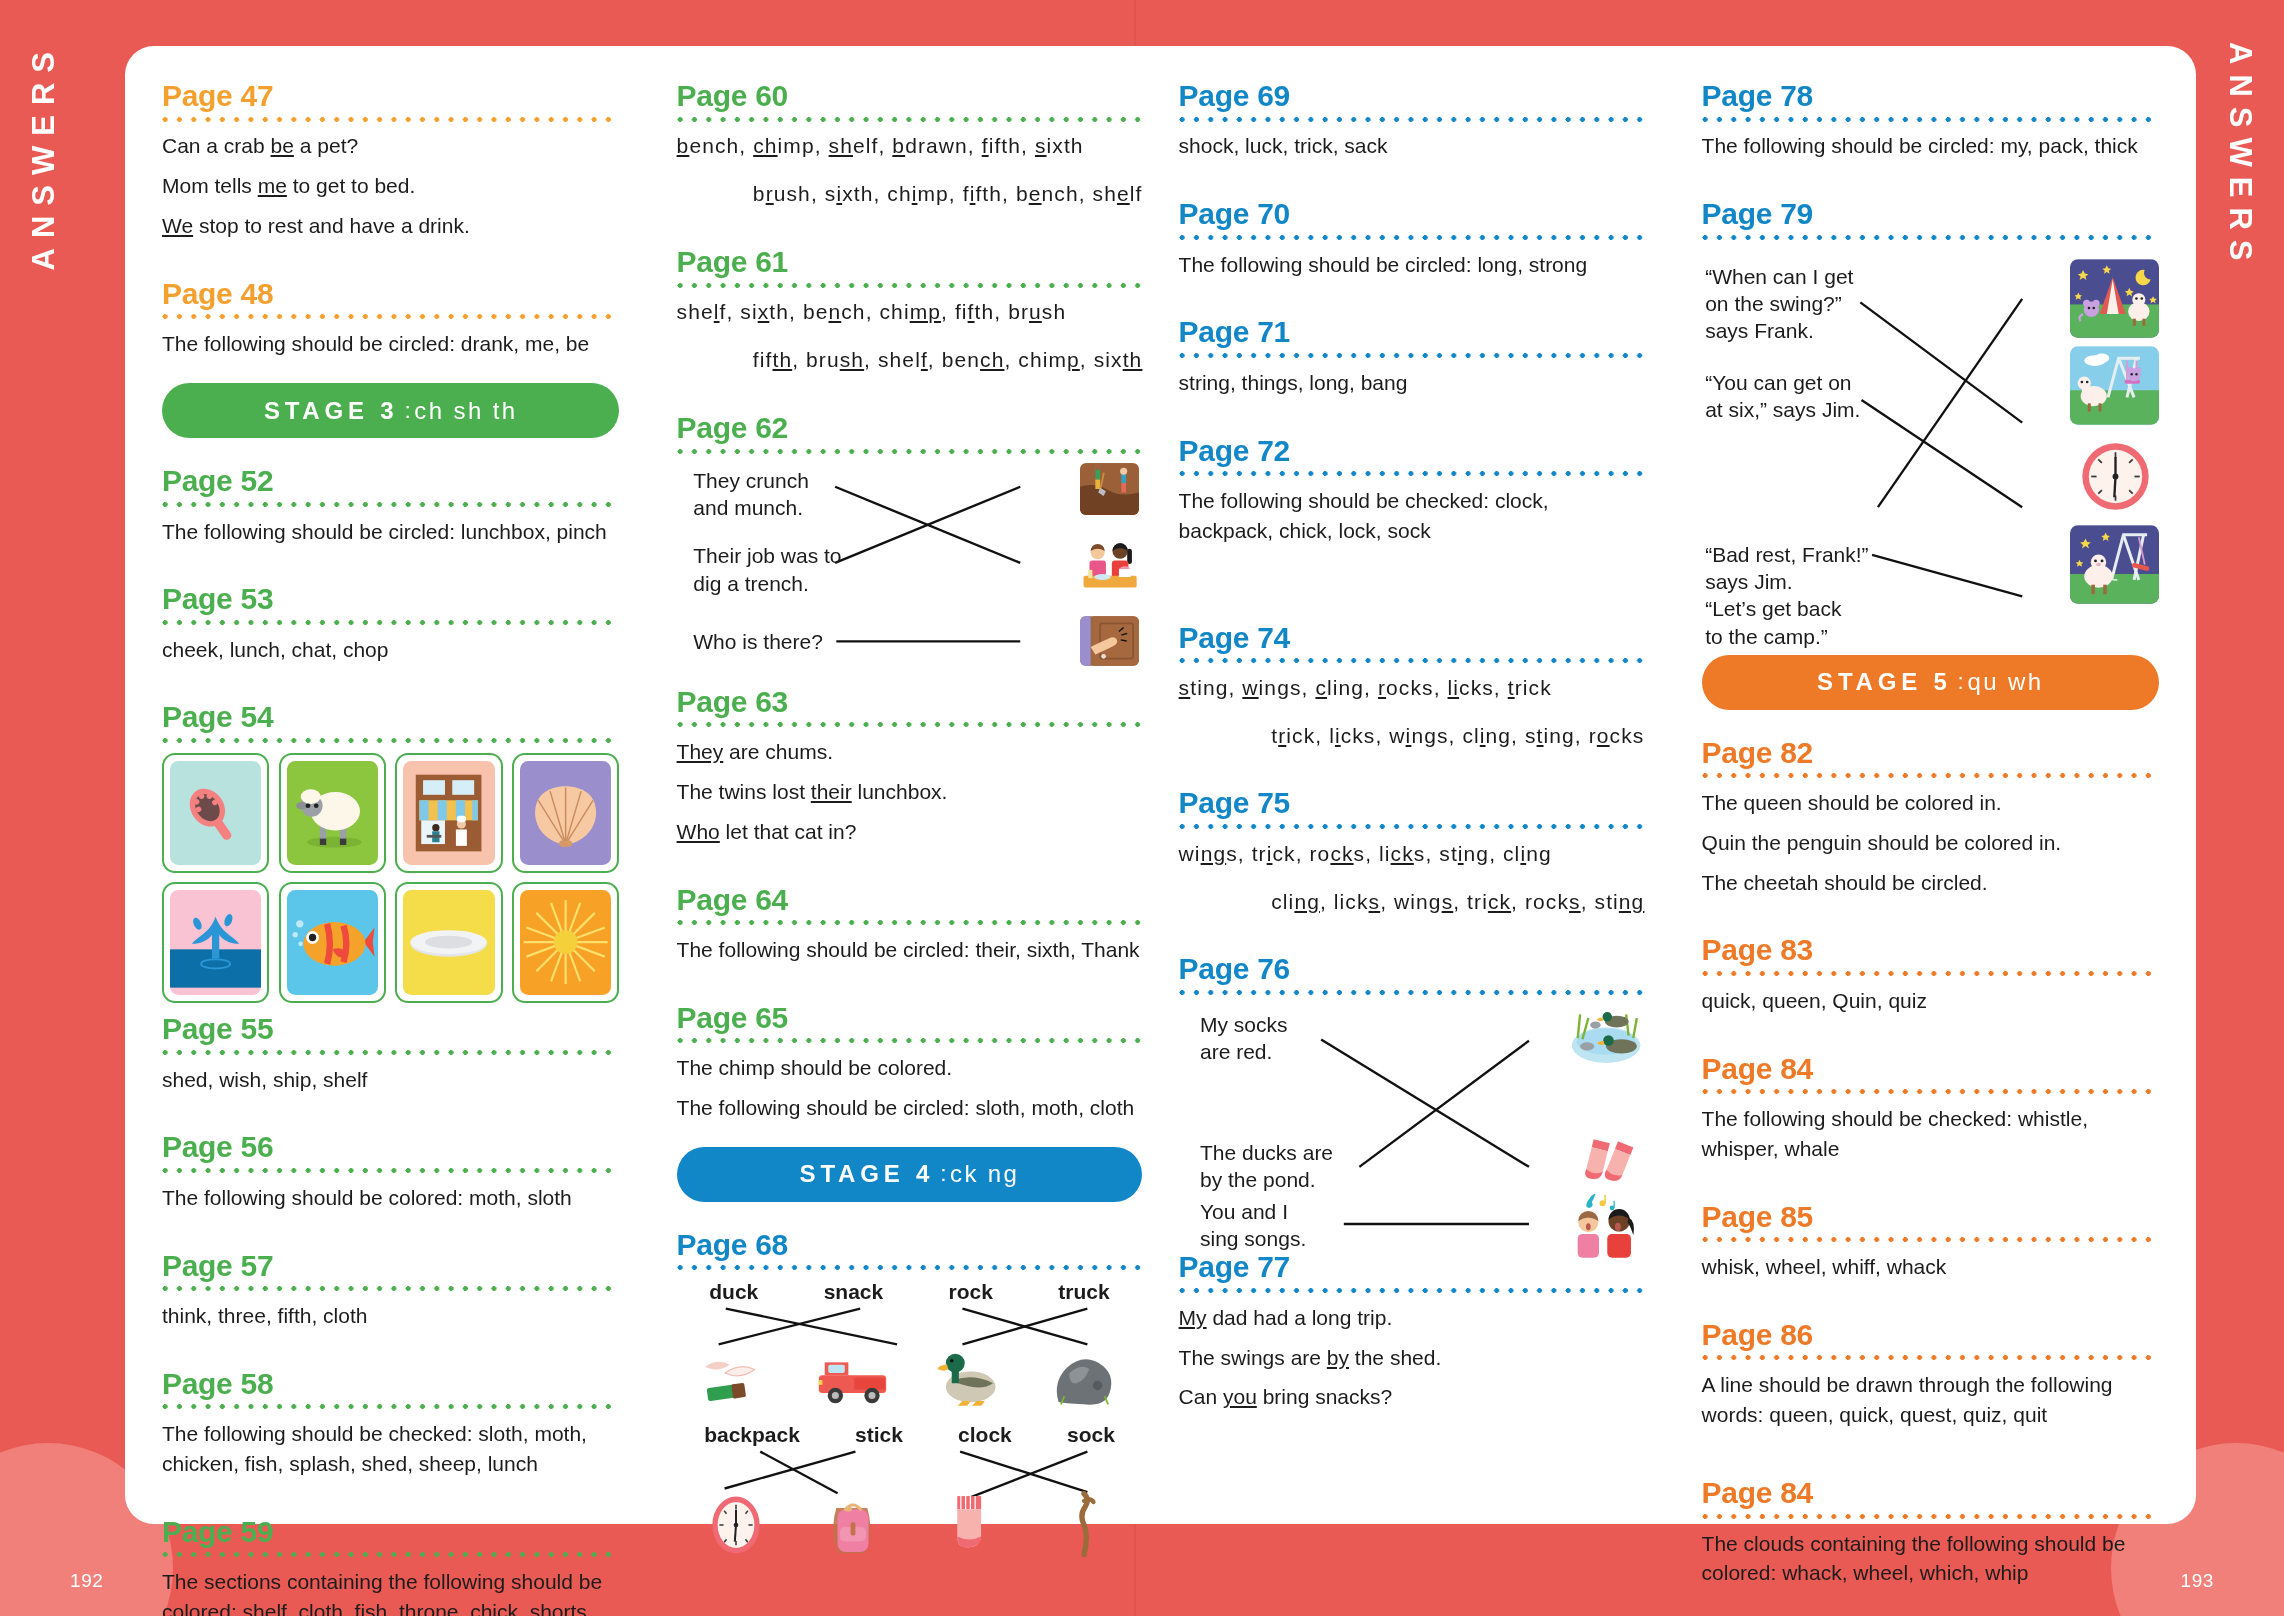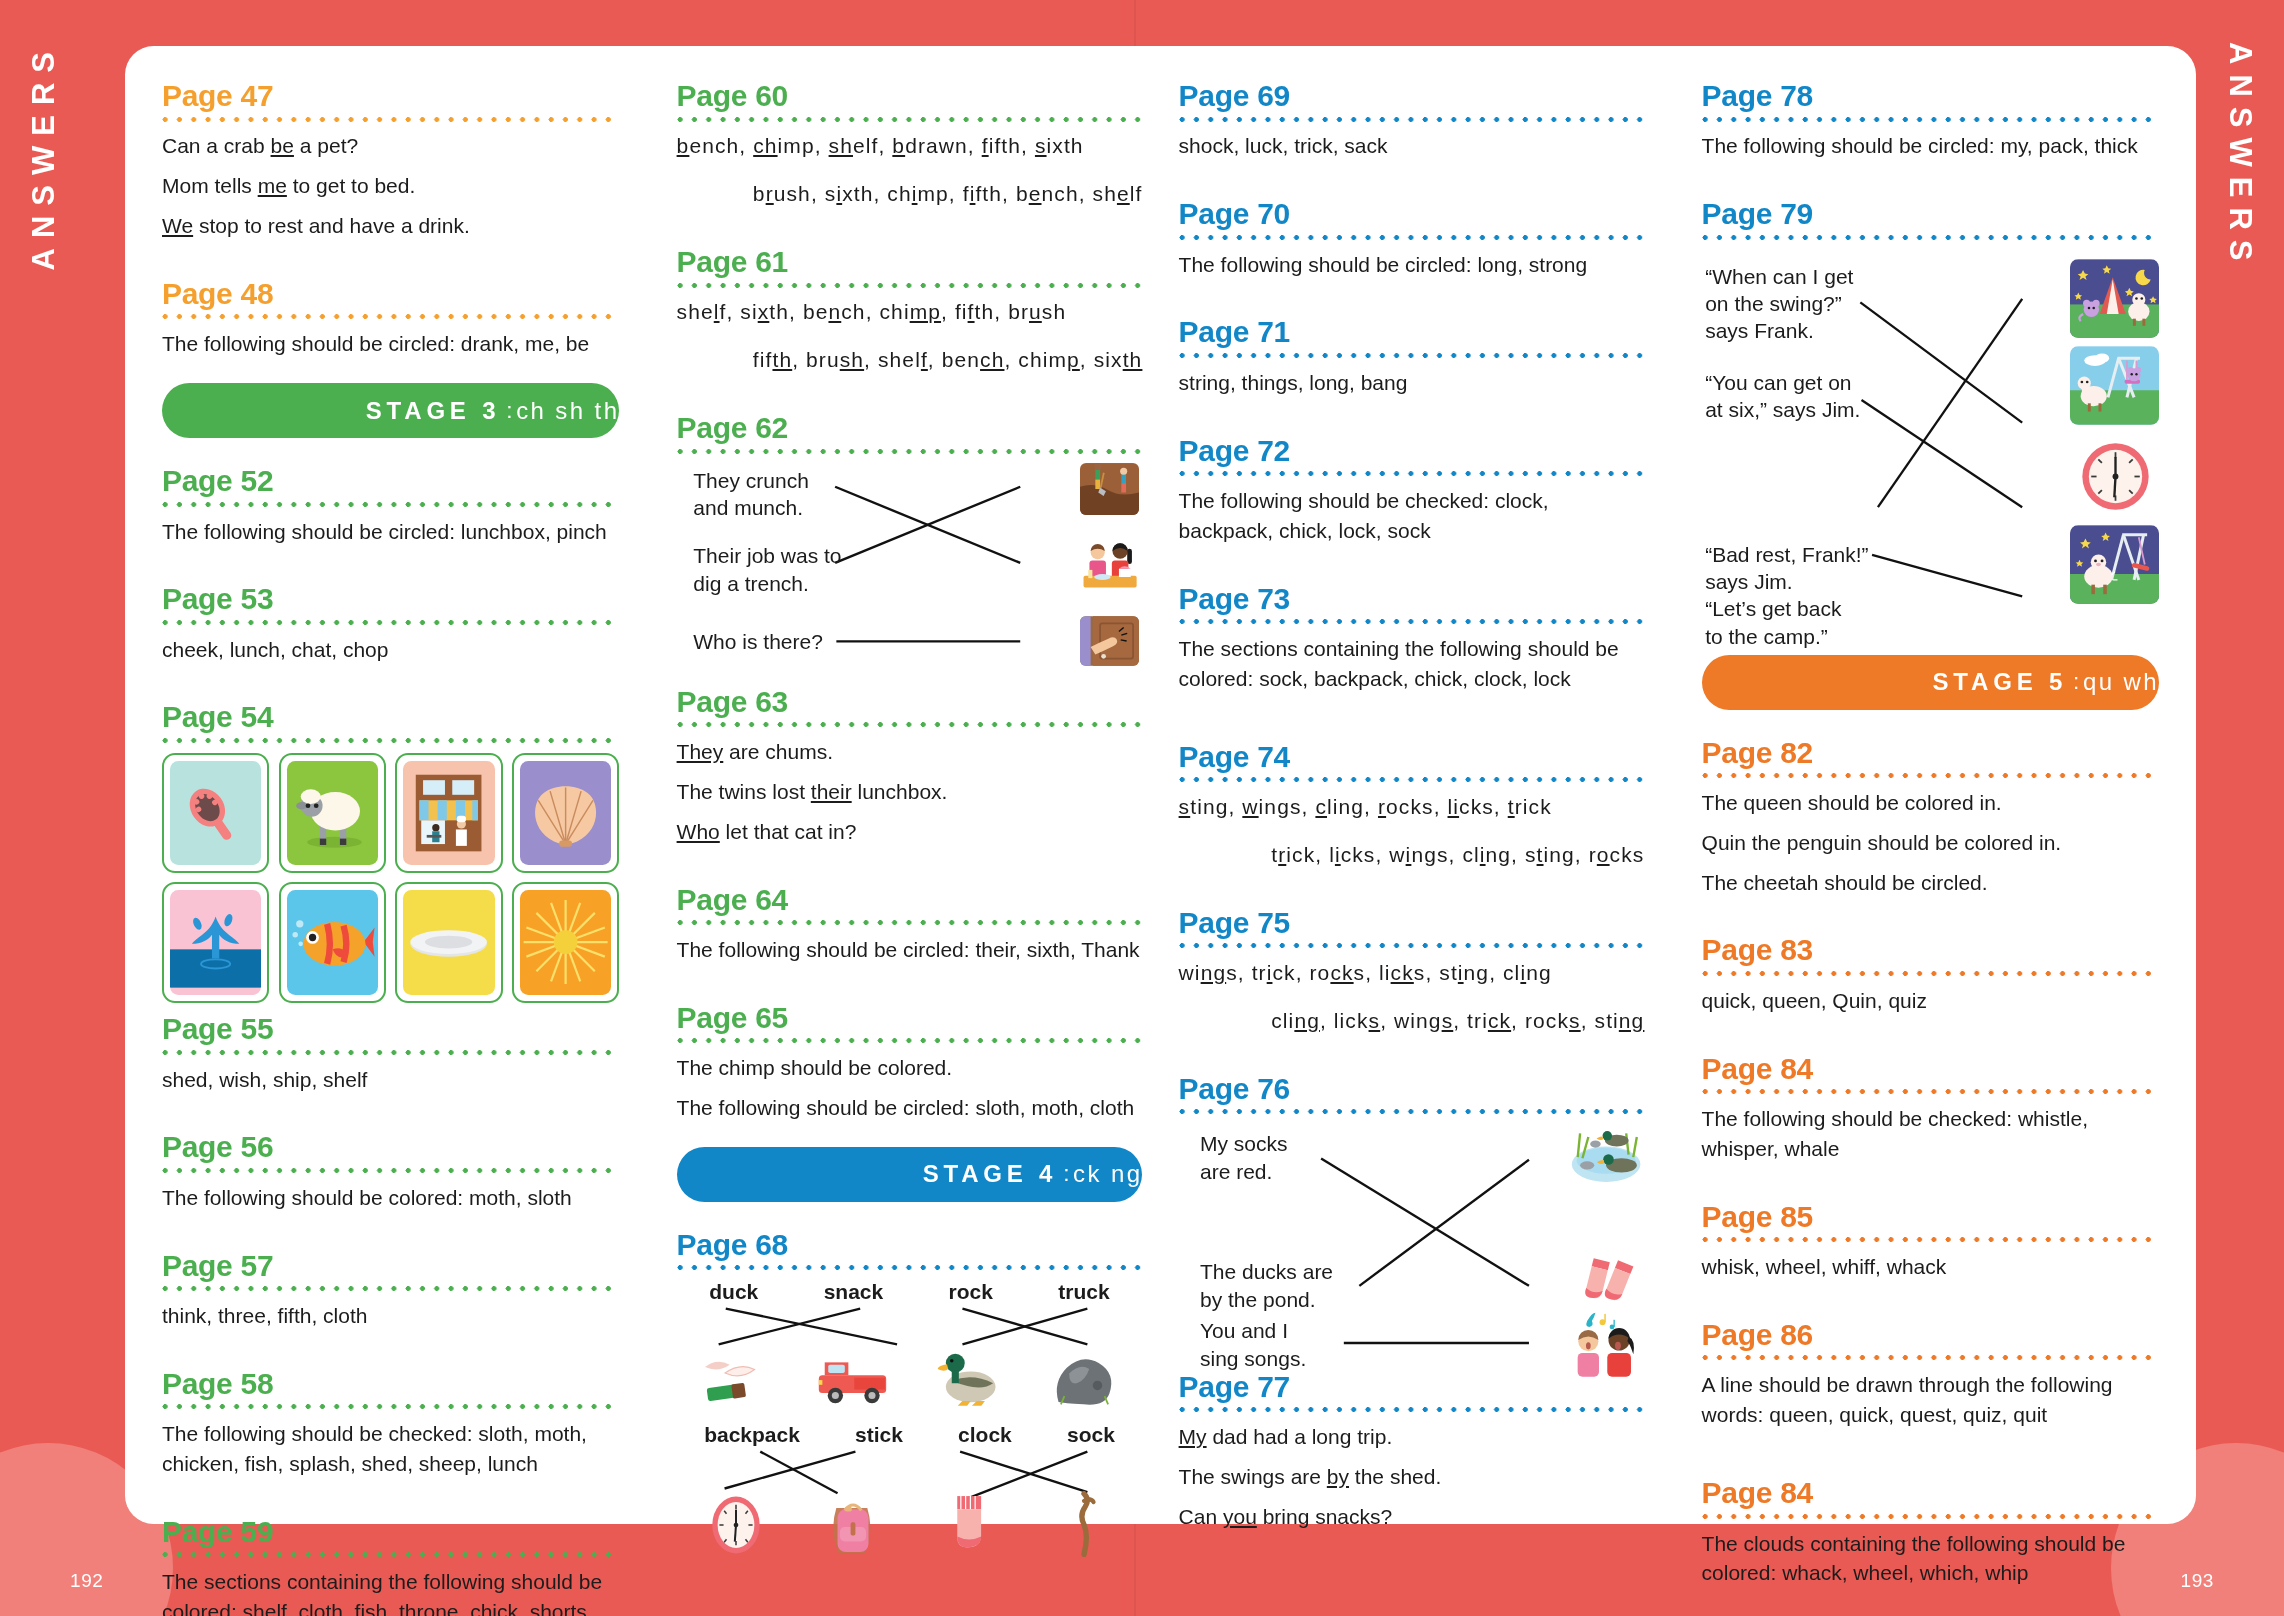--- a/index.html
+++ b/index.html
@@ -112,21 +112,21 @@
   .c-green  .rule { background-image: radial-gradient(circle at 3px 2.7px, #4caf4f 2.4px, transparent 2.7px); }
   .c-blue   .page-head { color: #1287c8; }
   .c-blue   .rule { background-image: radial-gradient(circle at 3px 2.7px, #1287c8 2.4px, transparent 2.7px); }
   .c-dorange .page-head { color: #ee7926; }
   .c-dorange .rule { background-image: radial-gradient(circle at 3px 2.7px, #ee7926 2.4px, transparent 2.7px); }
 
   
   .stage-banner {
     border-radius: 36px;
     height: 55px;
-    display: flex; align-items: center; justify-content: flex-end;
+    display: flex; align-items: center; justify-content: center;
     color: #ffffff;
     margin: 24px 0 27px 0;
   }
   .stage-banner .bold {
     font-weight: 700; font-size: 24px; letter-spacing: 4.8px;
   }
   .stage-banner .colon { font-size: 22.6px; margin: 0 3.6px 0 6px; }
   .stage-banner .light {
     font-weight: 400; font-size: 24px; letter-spacing: 2.4px;
   }
@@ -724,25 +724,20 @@
         <div class="gap-md"></div>
 
         <div class="block c-blue">
           <div class="page-head">Page 72</div>
           <div class="rule"></div>
           <div class="ans">The following should be checked: clock, backpack, chick, lock, sock</div>
         </div>
 
         <div class="gap-md"></div>
 
-        <div class="block c-blue">
-          <div class="page-head">Page 73</div>
-          <div class="rule"></div>
-          <div class="ans">The sections containing the following should be colored: sock, backpack, chick, clock, lock</div>
-        </div>
 
         <div class="gap-lg"></div>
 
         <div class="block c-blue">
           <div class="page-head">Page 74</div>
           <div class="rule"></div>
           <div class="ans wide"><u>s</u><span>ting, </span><u>w</u><span>ings, </span><u>c</u><span>ling, </span><u>r</u><span>ocks, </span><u>li</u><span>cks, </span><u>t</u><span>rick</span></div>
           <div class="ans wide"><span>t</span><u>r</u><span>ick, l</span><u>i</u><span>cks, w</span><u>i</u><span>ngs, cl</span><u>i</u><span>ng, s</span><u>t</u><span>ing, r</span><u>o</u><span>cks</span></div>
         </div>
 

